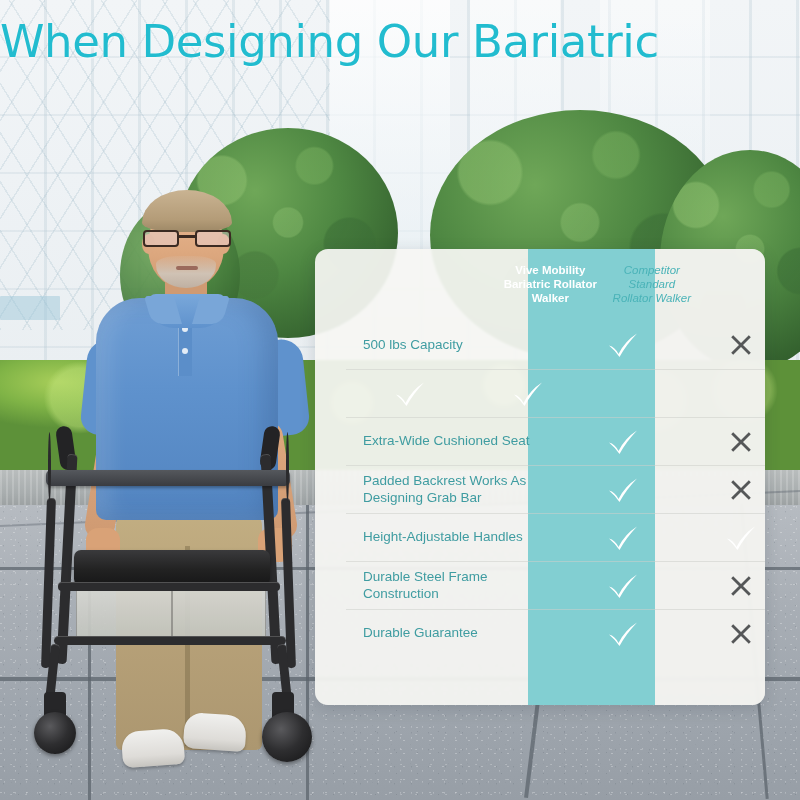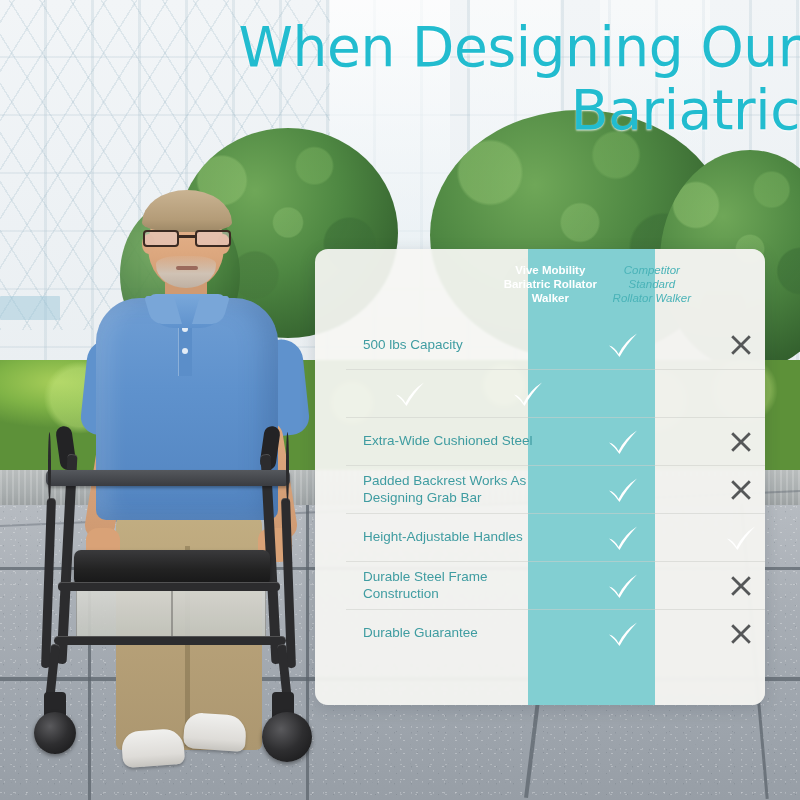--- a/index.html
+++ b/index.html
@@ -173,22 +173,22 @@
     background:radial-gradient(circle at 38% 34%, #5a5a5d 0%, #2e2e30 48%, #141415 100%);
     box-shadow:0 2px 4px rgba(0,0,0,.4); }
   .caster{ position:absolute; width:22px; height:30px; background:#262628; border-radius:4px;}
   .handle{ position:absolute; width:16px; height:44px; background:#232325; border-radius:8px;
     transform:rotate(-8deg);}
   .cable{ position:absolute; width:3px; background:transparent;
     border-left:3px solid #2a2a2c; border-radius:50%;}
 
   
   .headline{
-    position:absolute; left:0; top:16px; width:800px; text-align:right;
-    color:#22bccf; font-size:55px; line-height:1.14; font-weight:400;
+    position:absolute; left:0; top:16px; width:800px; text-align:left;
+    color:#22bccf; font-size:45px; line-height:1.14; font-weight:400;
     letter-spacing:-.4px; font-family:"DejaVu Sans", sans-serif;
     text-shadow:0 1px 2px rgba(255,255,255,.85);
   }
   .headline .l2{ display:block; }
 
   
   .table-card{
     position:absolute; left:315px; top:249px; width:450px; height:456px;
     border-radius:13px; overflow:hidden;
     background:rgba(246,246,243,.93);
@@ -354,21 +354,21 @@
               <path d="M3 14.5 Q9 16 12.5 23 Q19 10 31 2.5 Q20 14 13.5 26 Q8.5 19 3 14.5 Z" fill="#ffffff"></path>
             </svg>
           </div>
           <div class="cell-mark2">
             <svg class="check" width="34" height="28" viewBox="0 0 34 28">
               <path d="M3 14.5 Q9 16 12.5 23 Q19 10 31 2.5 Q20 14 13.5 26 Q8.5 19 3 14.5 Z" fill="#ffffff"></path>
             </svg>
           </div>
         </div>
         <div class="row">
-          <div class="cell-feat">Extra-Wide Cushioned Steel</div>
+          <div class="cell-feat">Extra-Wide Cushioned Seat</div>
           <div class="cell-mark">
             <svg class="check" width="34" height="28" viewBox="0 0 34 28">
               <path d="M3 14.5 Q9 16 12.5 23 Q19 10 31 2.5 Q20 14 13.5 26 Q8.5 19 3 14.5 Z" fill="#ffffff"></path>
             </svg>
           </div>
           <div class="cell-mark2">
             <svg class="xmark" width="24" height="24" viewBox="0 0 24 24">
               <path d="M4.2 2.2 12 10 19.8 2.2 21.8 4.2 14 12 21.8 19.8 19.8 21.8 12 14 4.2 21.8 2.2 19.8 10 12 2.2 4.2 Z" fill="#555758"></path>
             </svg>
           </div>

